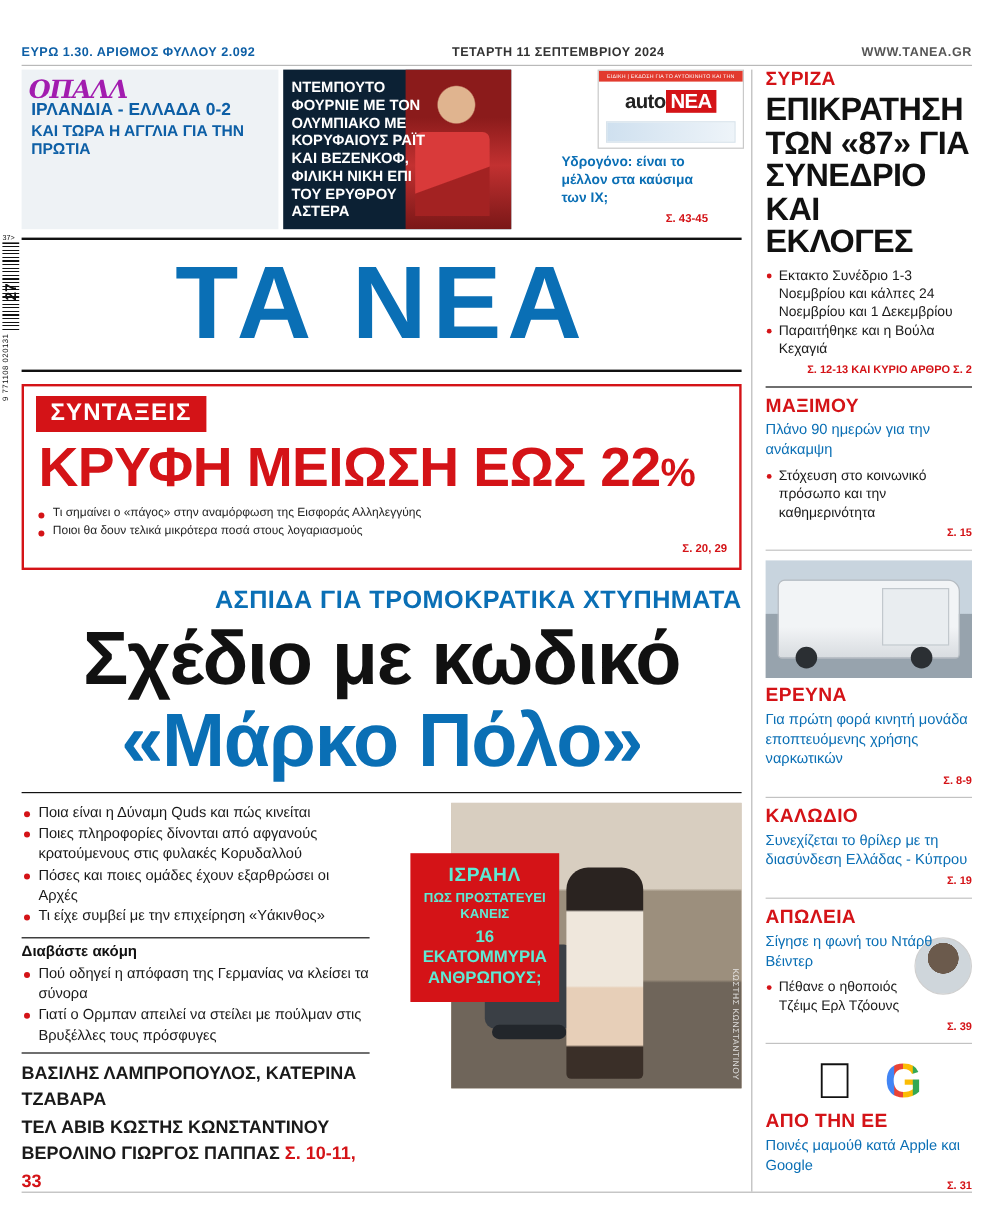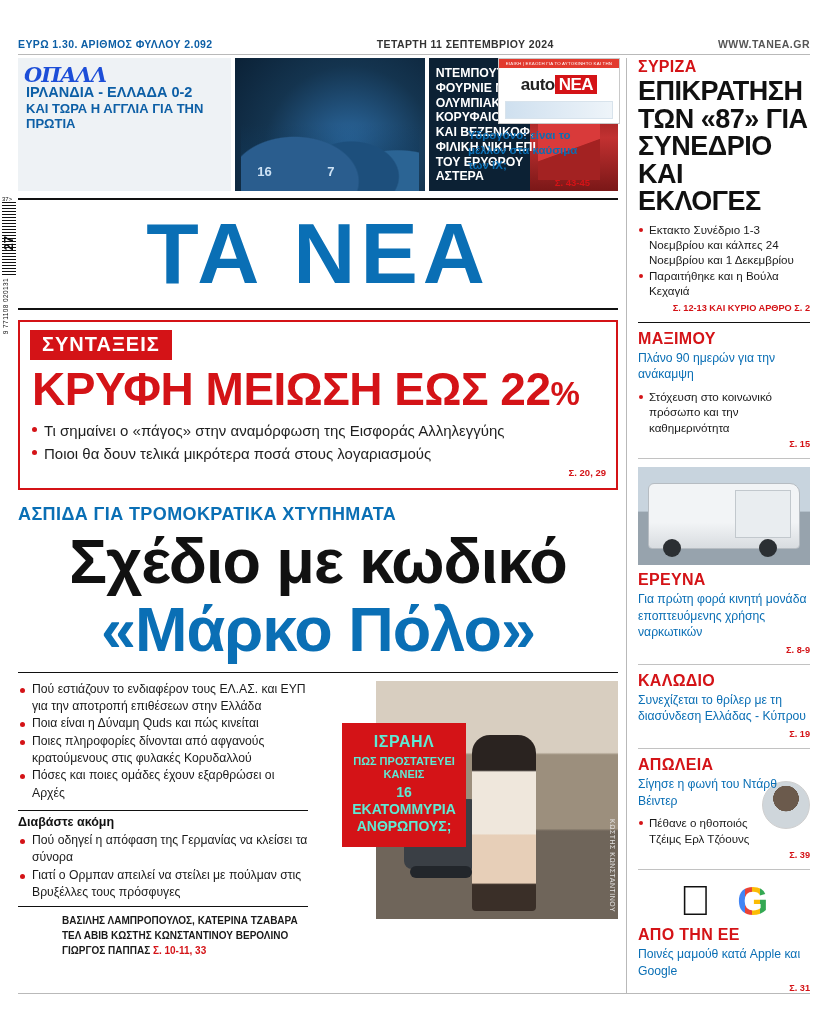--- a/index.html
+++ b/index.html
@@ -31,21 +31,21 @@
   .leftcol { position: absolute; left: 18px; top: 58px; width: 600px; }
 
   
   .promorow { display: flex; gap: 4px; height: 133px; }
 
   .promo-a {
     width: 214px; background: #eef2f5; position: relative; overflow: hidden;
   }
   .promo-a .logo {
     font-family: "DejaVu Serif", serif; font-style: italic; font-weight: 700;
-    font-size: 21px; color: #1d4ed8; padding: 4px 0 0 6px; letter-spacing: -1px;
+    font-size: 21px; color: #a21caf; padding: 4px 0 0 6px; letter-spacing: -1px;
   }
   .promo-a .txt {
     position: absolute; left: 8px; top: 26px; width: 200px;
     color: #0d5fa6; font-weight: 800; font-size: 14.5px; line-height: 1.18;
   }
   .promo-a .txt .small { font-size: 13px; }
 
   .promo-b {
     width: 190px; background: #0f2a44; position: relative; overflow: hidden;
   }
@@ -100,32 +100,32 @@
     display: inline-block; background: #d41317; color: #fff; font-weight: 800;
     font-size: 20px; letter-spacing: 1px; padding: 3px 12px 4px 12px;
   }
   .pensions h1 {
     color: #d41317; font-weight: 800; font-size: 46px; line-height: 1;
     letter-spacing: -.5px; margin: 6px 0 8px 2px;
   }
   .pensions h1 .pct { font-size: 33px; }
   .bullets { list-style: none; }
   .bullets li {
-    position: relative; padding-left: 14px; font-size: 15px; color: #1f1f1f;
+    position: relative; padding-left: 14px; font-size: 10px; color: #1f1f1f;
     line-height: 1.5;
   }
   .bullets li:before {
     content: ""; position: absolute; left: 2px; top: 7px; width: 5px; height: 5px;
     background: #d41317; border-radius: 50%;
   }
   .pgref { text-align: right; font-size: 9.5px; color: #d41317; font-weight: 700; margin-top: 2px; }
 
   
   .kicker {
-    text-align: left; color: #0a6fb5; font-weight: 800; font-size: 18px;
+    text-align: right; color: #0a6fb5; font-weight: 800; font-size: 21px;
     letter-spacing: .4px; margin: 14px 0 4px 0;
   }
   .headline {
     text-align: center; color: #111; font-weight: 800; font-size: 63px;
     line-height: 1.02; letter-spacing: -1px;
   }
   .headline2 {
     text-align: center; color: #0a6fb5; font-weight: 800; font-size: 63px;
     line-height: 1.05; letter-spacing: -1px; margin-top: 2px;
   }
@@ -133,21 +133,21 @@
 
   
   .bottom { display: flex; gap: 10px; }
   .bl { width: 290px; }
   .bl .bullets li { font-size: 12.2px; line-height: 1.42; color: #1a1a1a; }
   .readmore {
     margin-top: 8px; border-top: 1px solid #111; border-bottom: 1px solid #111;
     padding: 4px 0 5px 0;
   }
   .readmore h4 { font-size: 12.5px; font-weight: 800; margin-bottom: 3px; }
-  .byline { font-size: 10px; color: #1a1a1a; margin-top: 6px; line-height: 1.5; font-weight: 700; margin-left: 44px;}
+  .byline { font-size: 15px; color: #1a1a1a; margin-top: 6px; line-height: 1.5; font-weight: 700;}
   .byline .b { font-weight: 800; }
   .byline .ref { color: #d41317; font-weight: 800; }
 
   .br { width: 300px; position: relative; }
   .photo {
     position: absolute; right: 0; top: 0; width: 242px; height: 238px; overflow: hidden;
     background: linear-gradient(to bottom, #cdbfae 0%, #b9a893 40%, #8d7d6a 100%);
   }
   .photo .street {
     position: absolute; inset: 0;
@@ -286,26 +286,20 @@
     <div class="promorow">
 
       <div class="promo-a">
         <div class="logo">ΟΠΑΛΛ</div>
         <div class="txt">
           <div>ΙΡΛΑΝΔΙΑ - ΕΛΛΑΔΑ 0-2</div>
           <div class="small">ΚΑΙ ΤΩΡΑ Η ΑΓΓΛΙΑ ΓΙΑ ΤΗΝ ΠΡΩΤΙΑ</div>
         </div>
       </div>
 
-      <div class="promo-b">
-        <div class="inner"></div>
-        <div class="players"></div>
-        <span class="jersey" style="left:22px;">16</span>
-        <span class="jersey" style="left:92px;">7</span>
-      </div>
 
       <div class="promo-c">
         <div class="figure"></div>
         <div class="txt">ΝΤΕΜΠΟΥΤΟ ΦΟΥΡΝΙΕ ΜΕ ΤΟΝ ΟΛΥΜΠΙΑΚΟ ΜΕ ΚΟΡΥΦΑΙΟΥΣ ΡΑΪΤ ΚΑΙ ΒΕΖΕΝΚΟΦ, ΦΙΛΙΚΗ ΝΙΚΗ ΕΠΙ ΤΟΥ ΕΡΥΘΡΟΥ ΑΣΤΕΡΑ</div>
       </div>
     </div>
 
     <div class="mast-wrap">
       <div class="mast">ΤΑ ΝΕΑ</div>
     </div>
@@ -323,24 +317,24 @@
     </div>
 
     <div class="kicker">ΑΣΠΙΔΑ ΓΙΑ ΤΡΟΜΟΚΡΑΤΙΚΑ ΧΤΥΠΗΜΑΤΑ</div>
     <div class="headline">Σχέδιο με κωδικό</div>
     <div class="headline2">«Μάρκο Πόλο»</div>
     <div class="hr-thin"></div>
 
     <div class="bottom">
       <div class="bl">
         <ul class="bullets">
-          <li>Πού εστιάζουν το ενδιαφέρον τους ΕΛ.ΑΣ. και ΕΥΠ για την αποτροπή επιθέσεων στην Ελλάδα</li>
           <li>Ποια είναι η Δύναμη Quds και πώς κινείται</li>
           <li>Ποιες πληροφορίες δίνονται από αφγανούς κρατούμενους στις φυλακές Κορυδαλλού</li>
           <li>Πόσες και ποιες ομάδες έχουν εξαρθρώσει οι Αρχές</li>
+          <li>Τι είχε συμβεί με την επιχείρηση «Υάκινθος»</li>
         </ul>
         <div class="readmore">
           <h4>Διαβάστε ακόμη</h4>
           <ul class="bullets">
             <li>Πού οδηγεί η απόφαση της Γερμανίας να κλείσει τα σύνορα</li>
             <li>Γιατί ο Ορμπαν απειλεί να στείλει με πούλμαν στις Βρυξέλλες τους πρόσφυγες</li>
           </ul>
         </div>
         <div class="byline">
           <div>ΒΑΣΙΛΗΣ ΛΑΜΠΡΟΠΟΥΛΟΣ, ΚΑΤΕΡΙΝΑ ΤΖΑΒΑΡΑ</div>

